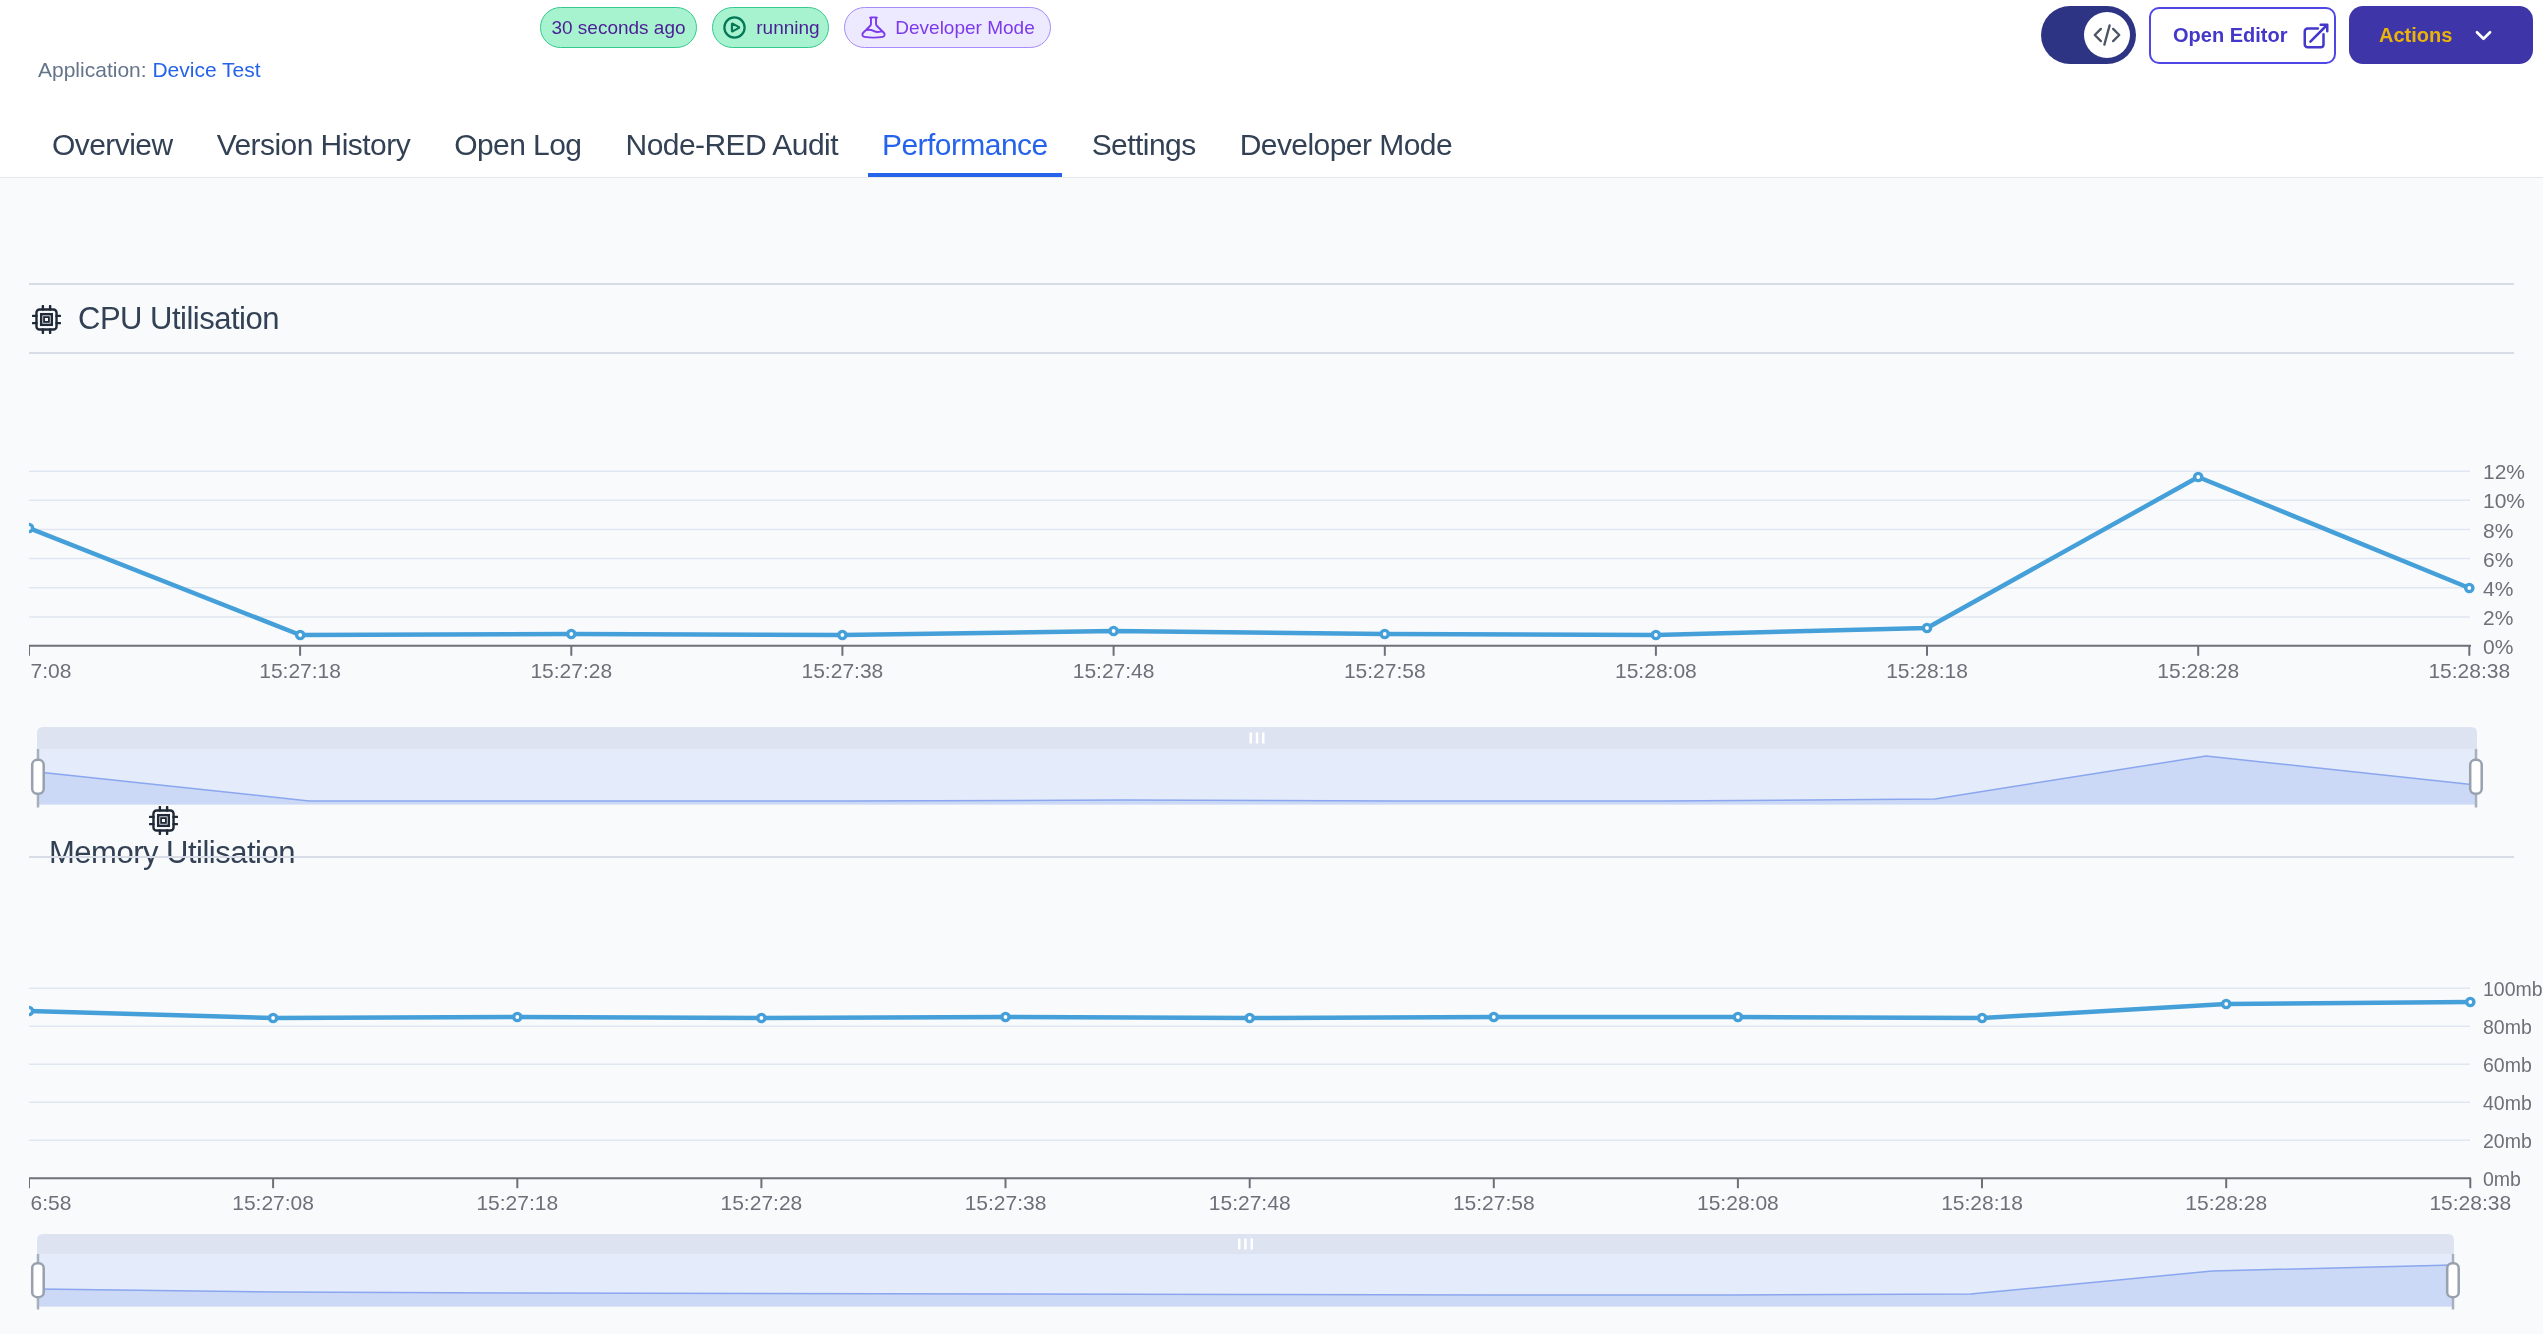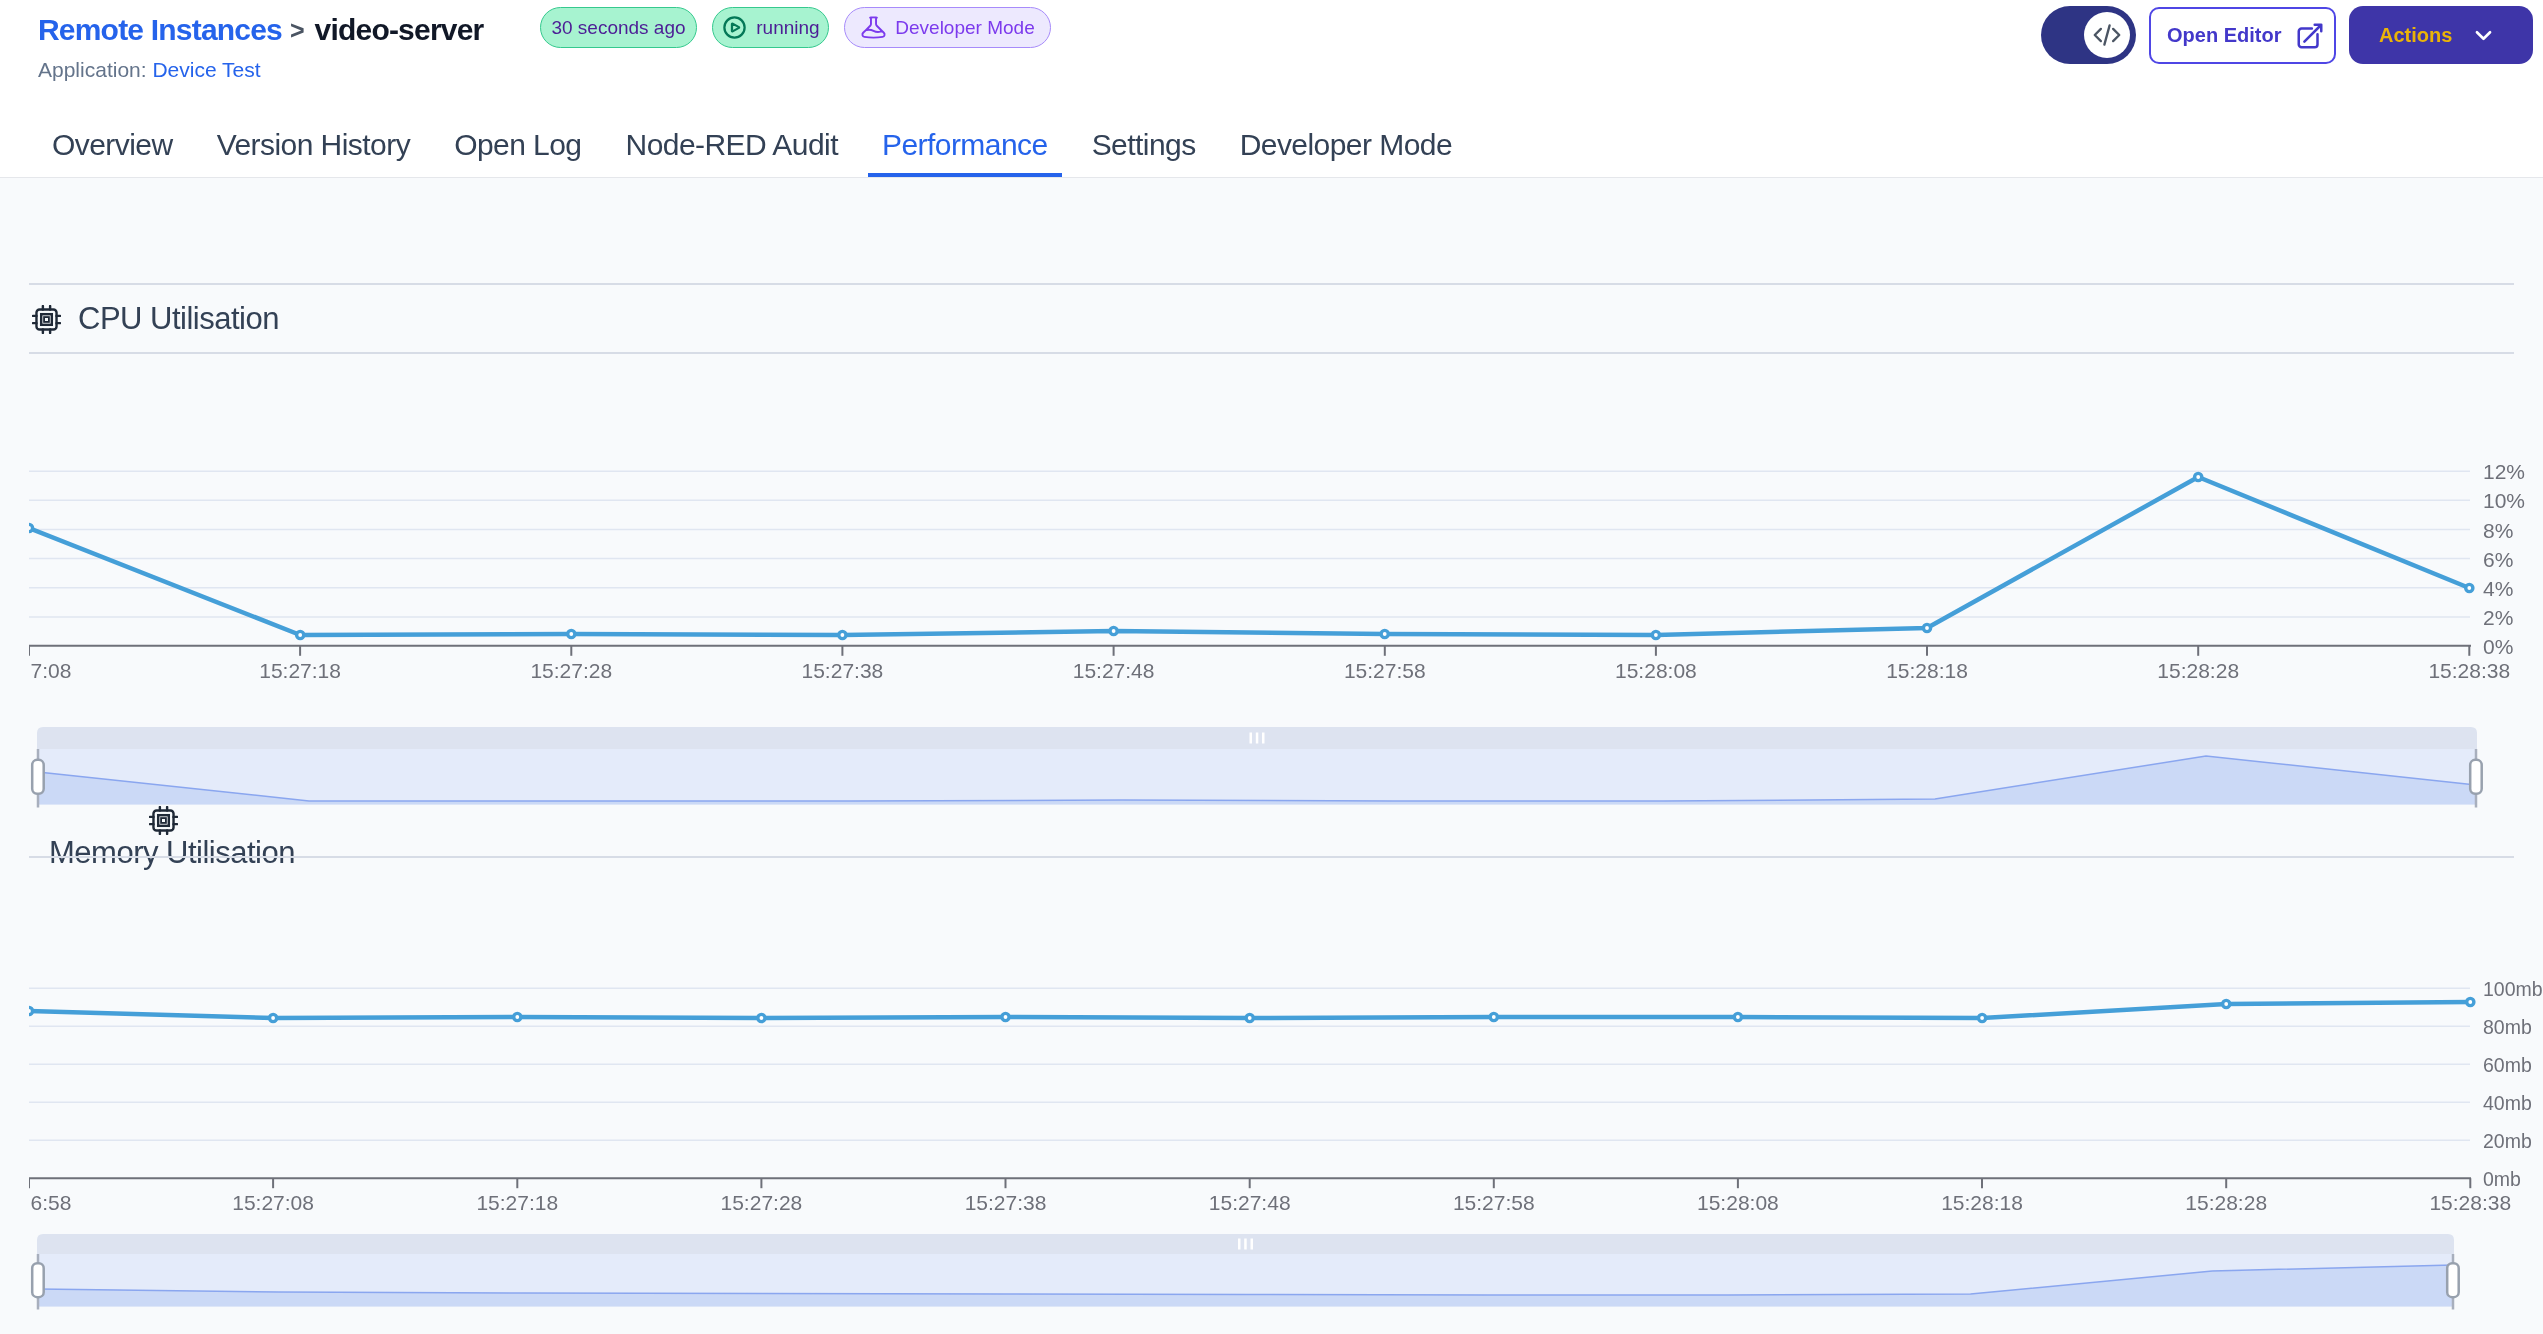--- a/index.html
+++ b/index.html
@@ -12,45 +12,40 @@
   .crumb-sep { color:#4b5563; font-size:25px; font-weight:bold; margin:0 10px 0 8px; }
   .crumb-cur { color:#111827; font-size:30px; font-weight:bold; letter-spacing:-0.8px; }
   .badge { position:absolute; top:7px; height:41px; border-radius:21px; display:flex; align-items:center; justify-content:center; font-size:19px; white-space:nowrap; }
   .badge-green { background:#a7f3d0; border:1.5px solid #35c98e; color:#4c1d95; }
   .badge-purple { background:#ede9fe; border:1.5px solid #a78bfa; color:#7c3aed; }
   .appline { left:38px; top:58px; font-size:21px; color:#64748b; }
   .appline a { color:#2563eb; }
   
   .toggle { left:2041px; top:6px; width:95px; height:58px; border-radius:29px; background:#2e3484; }
   .toggle .knob { position:absolute; right:6px; top:6px; width:46px; height:46px; border-radius:50%; background:#fff; display:flex; align-items:center; justify-content:center; }
-  .btn-open { left:2149px; top:7px; width:187px; height:57px; border:2px solid #4f46e5; border-radius:10px; background:#fff; color:#4338ca; display:flex; align-items:center; padding-left:16px; font-size:20px; font-weight:bold; white-space:nowrap; }
+  .btn-open { left:2149px; top:7px; width:187px; height:57px; border:2px solid #4f46e5; border-radius:10px; background:#fff; color:#4338ca; display:flex; align-items:center; padding-left:22px; font-size:20px; font-weight:bold; white-space:nowrap; }
   .btn-actions { left:2349px; top:6px; width:184px; height:58px; border-radius:14px; background:#3e35a8; color:#eab308; display:flex; align-items:center; padding-left:30px; font-size:20px; font-weight:bold; }
   
   .tabs { left:38px; top:116px; height:61px; display:flex; }
   .tab { font-size:30px; letter-spacing:-0.55px; color:#334155; padding:12px 14px 0 14px; margin-right:16px; height:61px; white-space:nowrap; }
   .tab.active { color:#2563eb; border-bottom:4px solid #2563eb; }
   
   .main { left:0; top:177px; width:2543px; height:1157px; background:#f8fafc; border-top:1px solid #e5e7eb; }
   .h1row { position:absolute; left:31px; top:57px; display:flex; align-items:baseline; white-space:nowrap; }
   .h1 { font-size:32px; color:#374151; font-weight:500; letter-spacing:-0.9px; }
   .h1sub { font-size:21px; color:#9ca3af; margin-left:16px; }
   .hr { position:absolute; left:29px; width:2485px; height:0; border-top:2px solid #d7dce6; }
   .secrow { position:absolute; left:32px; display:flex; align-items:center; }
   .sectitle { font-size:31px; color:#334155; margin-left:17px; letter-spacing:-0.5px; }
   svg.layer { position:absolute; left:0; top:0; width:2543px; height:1157px; }
 </style>
 </head>
 <body>
 <div id="page">
 
-  <div class="abs crumbs">
-    <span class="crumb-link">Remote Instances</span>
-    <span class="crumb-sep">&gt;</span>
-    <span class="crumb-cur">video-server</span>
-  </div>
   <div class="badge badge-green" style="left:540px; width:157px;">30 seconds ago</div>
   <div class="badge badge-green" style="left:712px; width:117px;">
     <svg width="27" height="27" viewBox="0 0 24 24" fill="none" stroke="#047857" stroke-width="2" style="margin-right:8px;">
         <path d="M21 12a9 9 0 1 1-18 0 9 9 0 0 1 18 0Z"></path>
         <path d="M15.91 11.672a.375.375 0 0 1 0 .656l-5.603 3.113a.375.375 0 0 1-.557-.328V8.887c0-.286.307-.466.557-.327l5.603 3.112Z"></path>
       </svg>
     running</div>
   <div class="badge badge-purple" style="left:844px; width:207px;">
     <svg width="27" height="27" viewBox="0 0 24 24" fill="none" stroke="#7c3aed" stroke-width="1.7" stroke-linecap="round" stroke-linejoin="round" style="margin-right:8px;">
         <path d="M9.75 3.104v5.714a2.25 2.25 0 0 1-.659 1.591L5 14.5M9.75 3.104c-.251.023-.501.05-.75.082m.75-.082a24.301 24.301 0 0 1 4.5 0m0 0v5.714c0 .597.237 1.17.659 1.591L19.8 15.3M14.25 3.104c.251.023.501.05.75.082M19.8 15.3l-1.57.393A9.065 9.065 0 0 1 12 15a9.065 9.065 0 0 0-6.23-.693L5 14.5m14.8.8 1.402 1.402c1.232 1.232.65 3.318-1.067 3.611A48.309 48.309 0 0 1 12 21c-2.773 0-5.491-.235-8.135-.687-1.718-.293-2.3-2.379-1.067-3.61L5 14.5"></path>

